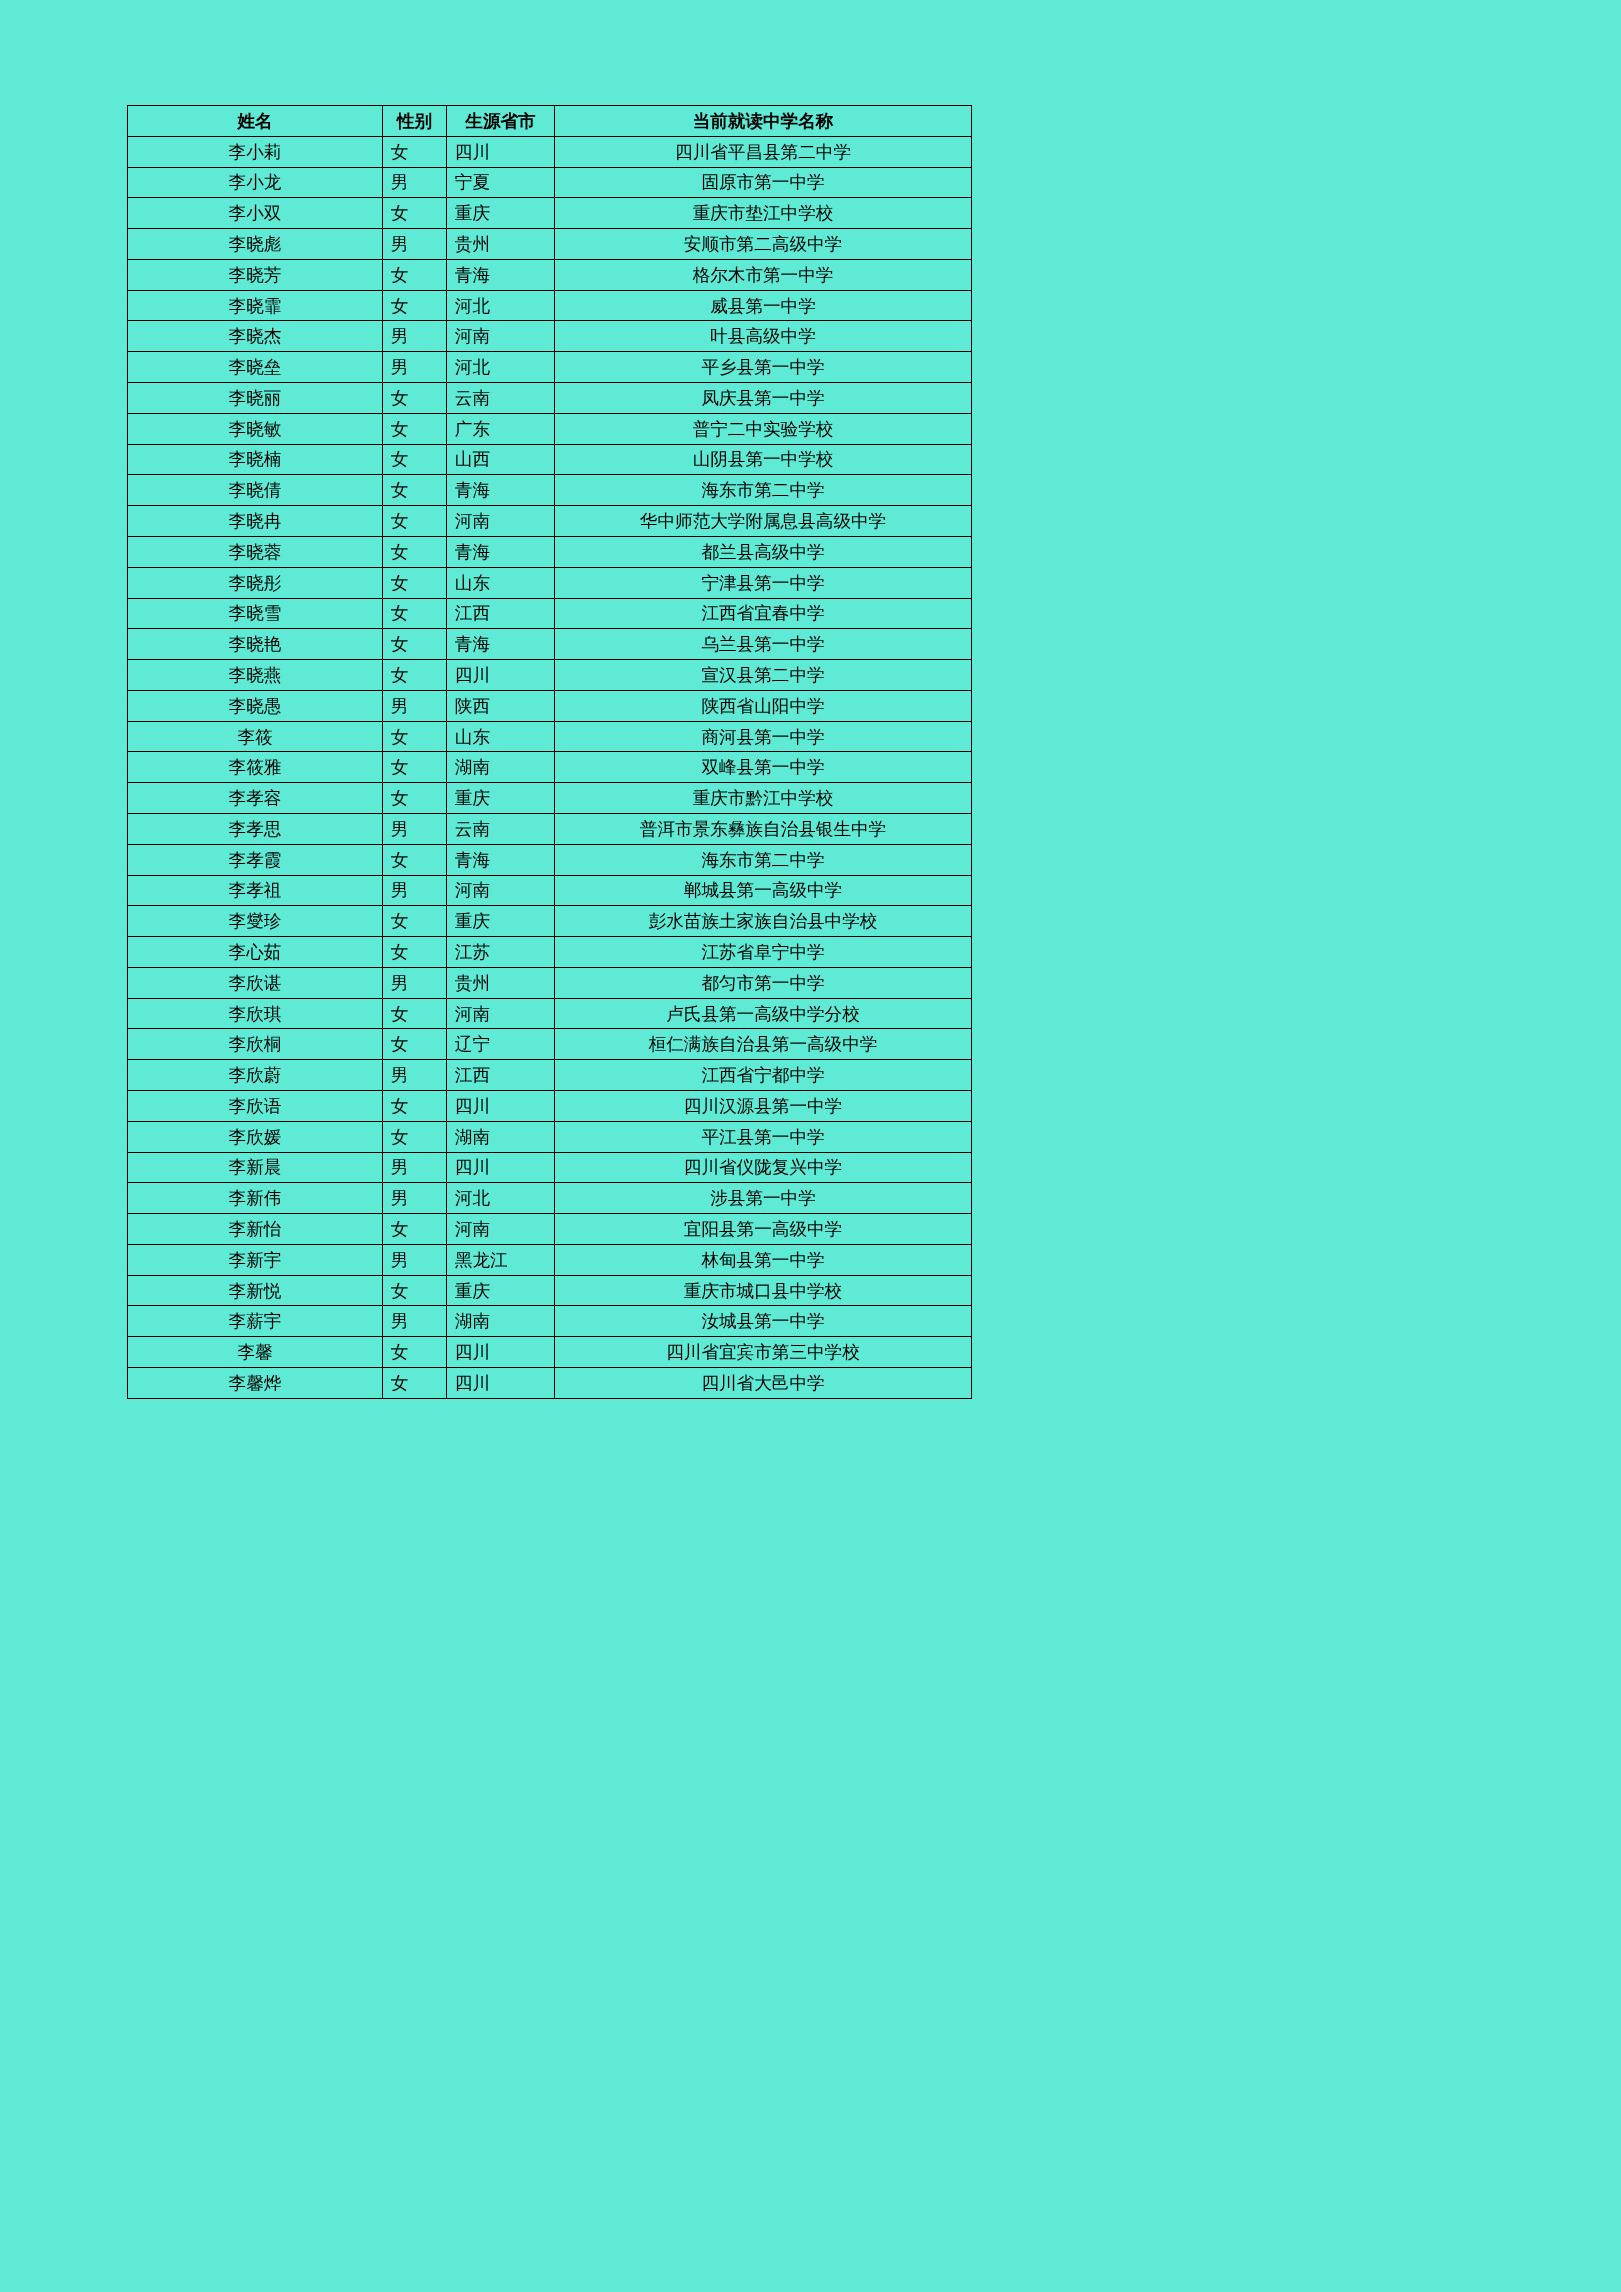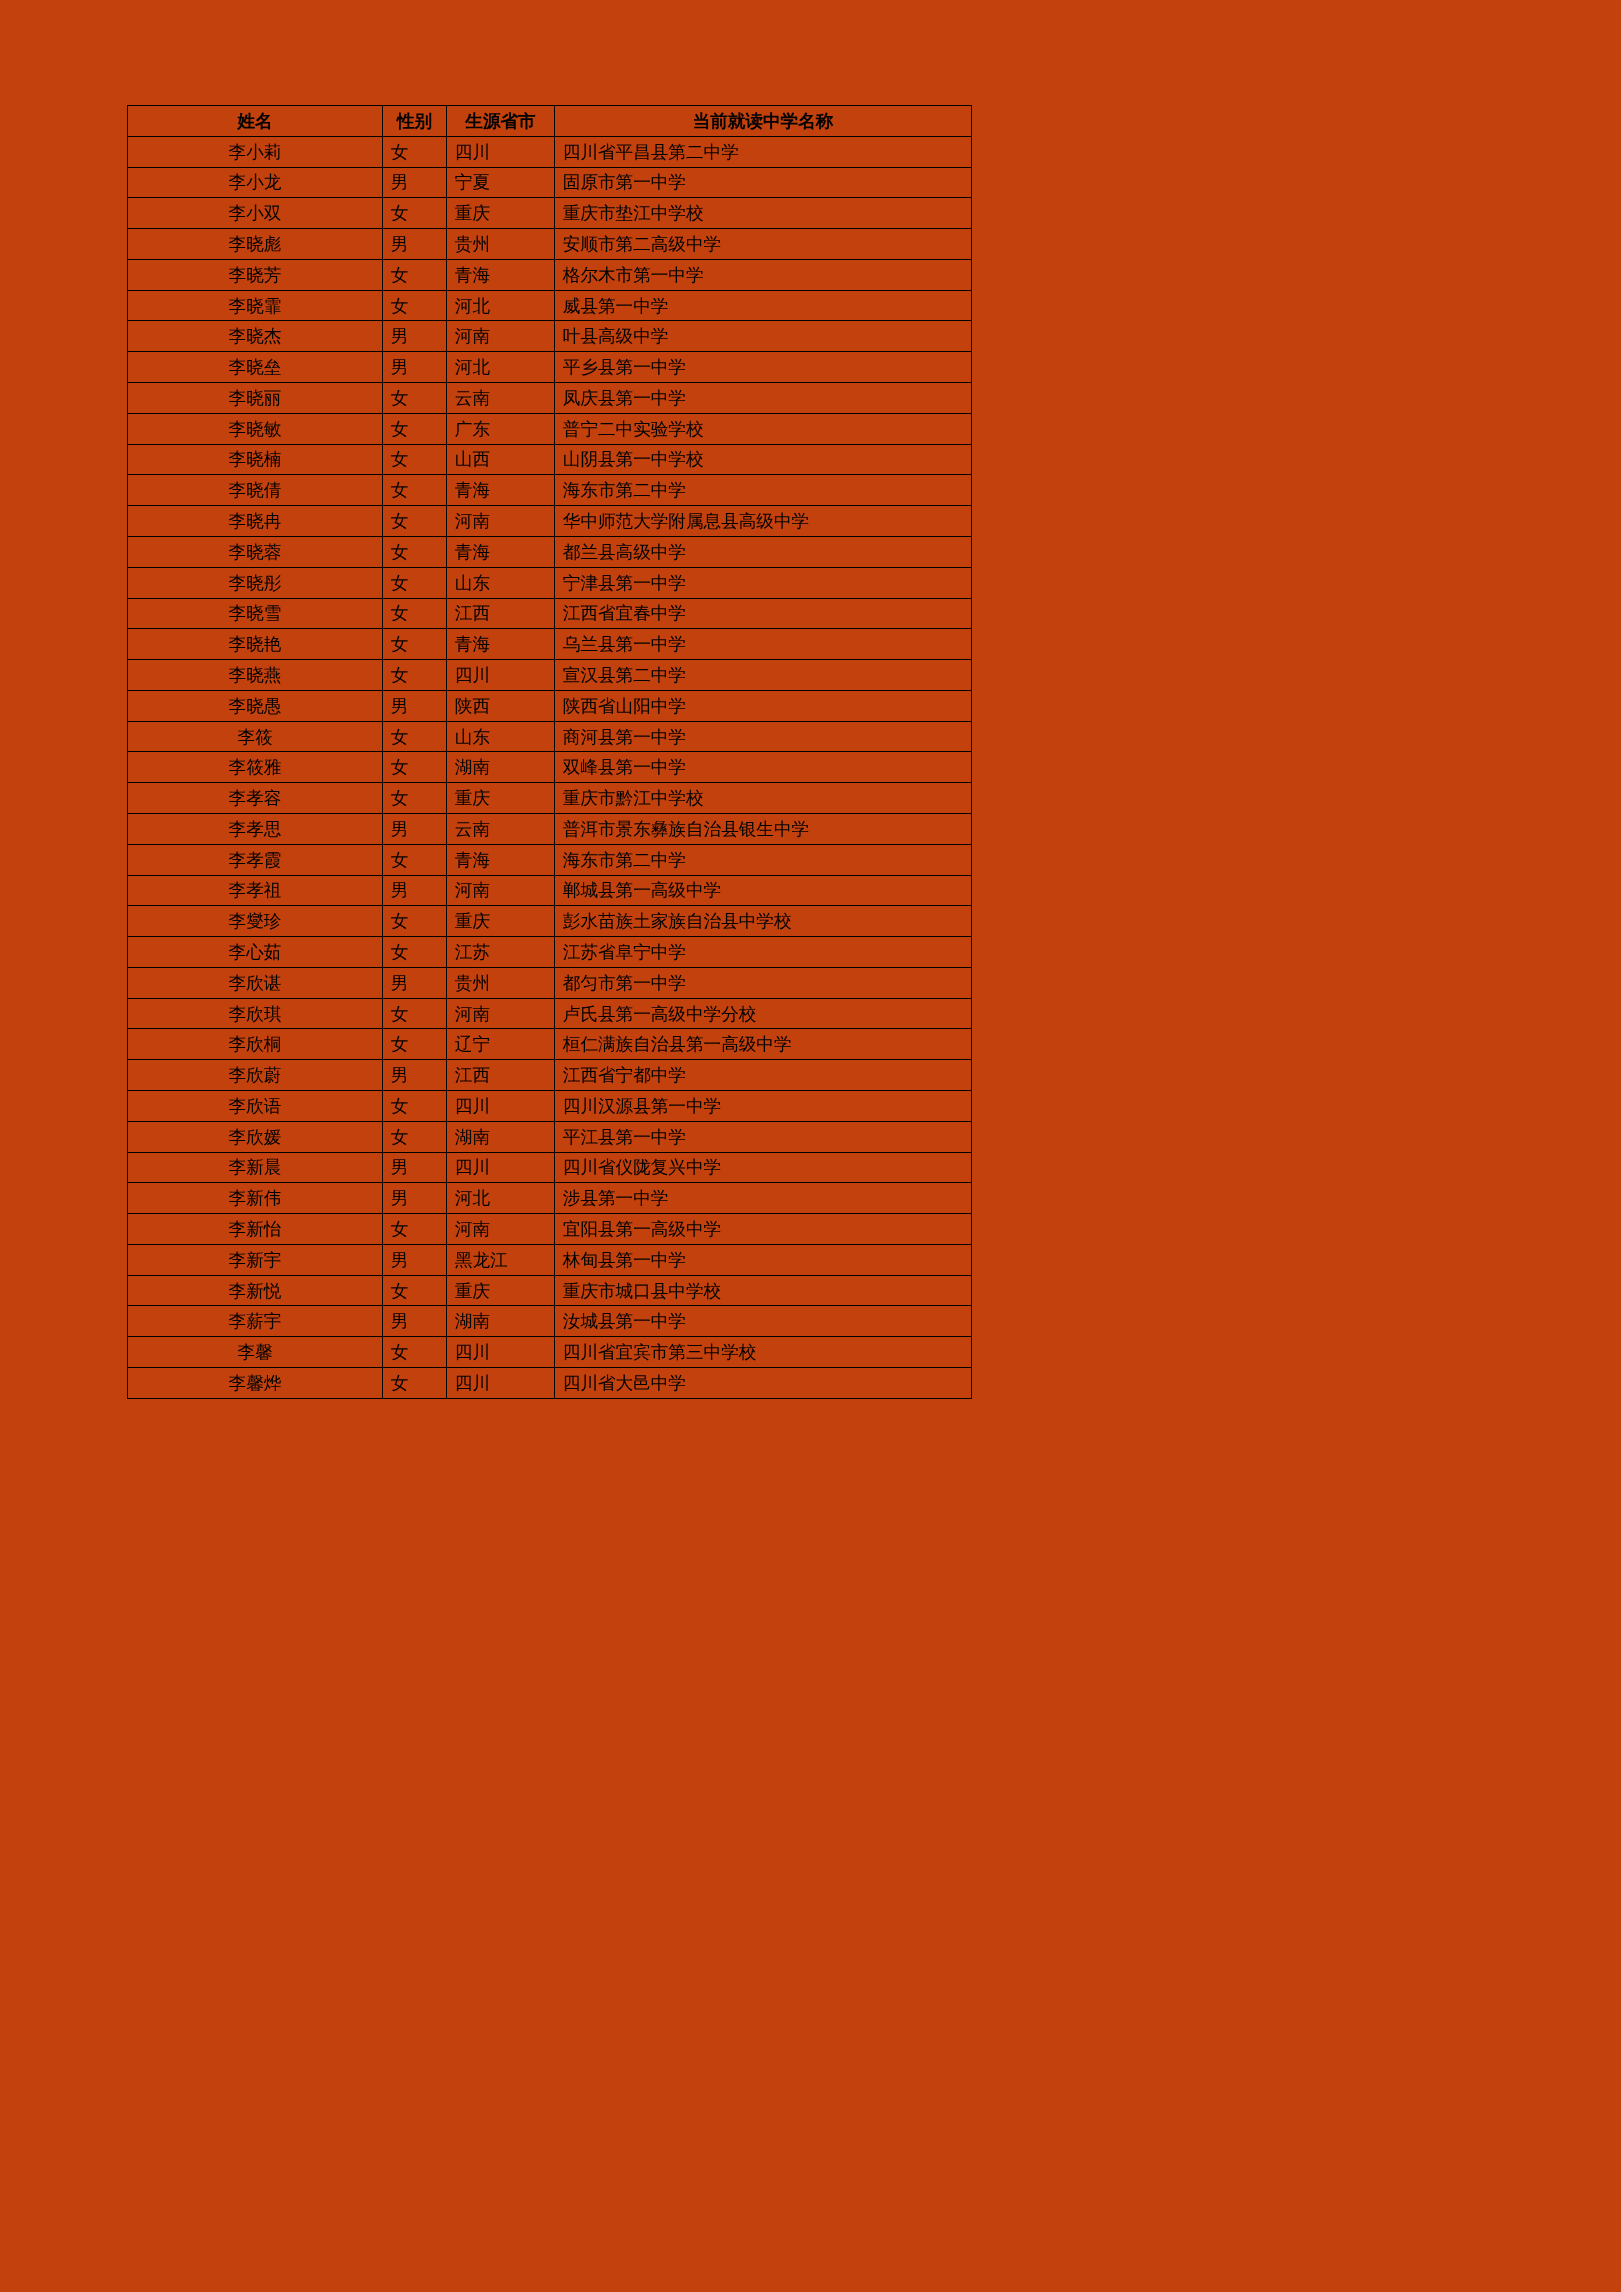--- a/index.html
+++ b/index.html
@@ -12,21 +12,21 @@
     height: 2293px;
     position: relative;
     font-family: "Liberation Serif", "DejaVu Serif", serif;
     color: #000000;
   }
   .page {
     position: absolute;
     left: 0; top: 0;
     width: 1621px;
     height: 2293px;
-    background: #c2410c;
+    background: #5eead4;
   }
   table.student-table {
     position: absolute;
     left: 127px;
     top: 105px;
     width: 843px;
     border-collapse: collapse;
     table-layout: fixed;
     font-size: 17.6px;
   }
@@ -45,21 +45,21 @@
     height: 21.6px;
   }
   th.col-gender { text-align: left; padding-left: 6.9px; }
   col.c-name    { width: 255px; }
   col.c-gender  { width: 64px; }
   col.c-province{ width: 108px; }
   col.c-school  { width: 417px; }
   td.col-name    { text-align: center; padding-left: 9.8px; }
   td.col-gender  { text-align: left; padding-left: 13.7px; }
   td.col-province{ text-align: left; padding-left: 8.8px; }
-  td.col-school  { text-align: left; padding-left: 7.8px; margin-top: 42px; }
+  td.col-school  { text-align: center; padding-left: 7.8px; margin-top: 42px; }
 </style>
 </head>
 <body>
 
 <div class="page">
   <table class="student-table">
     <colgroup>
       <col class="c-name">
       <col class="c-gender">
       <col class="c-province">

